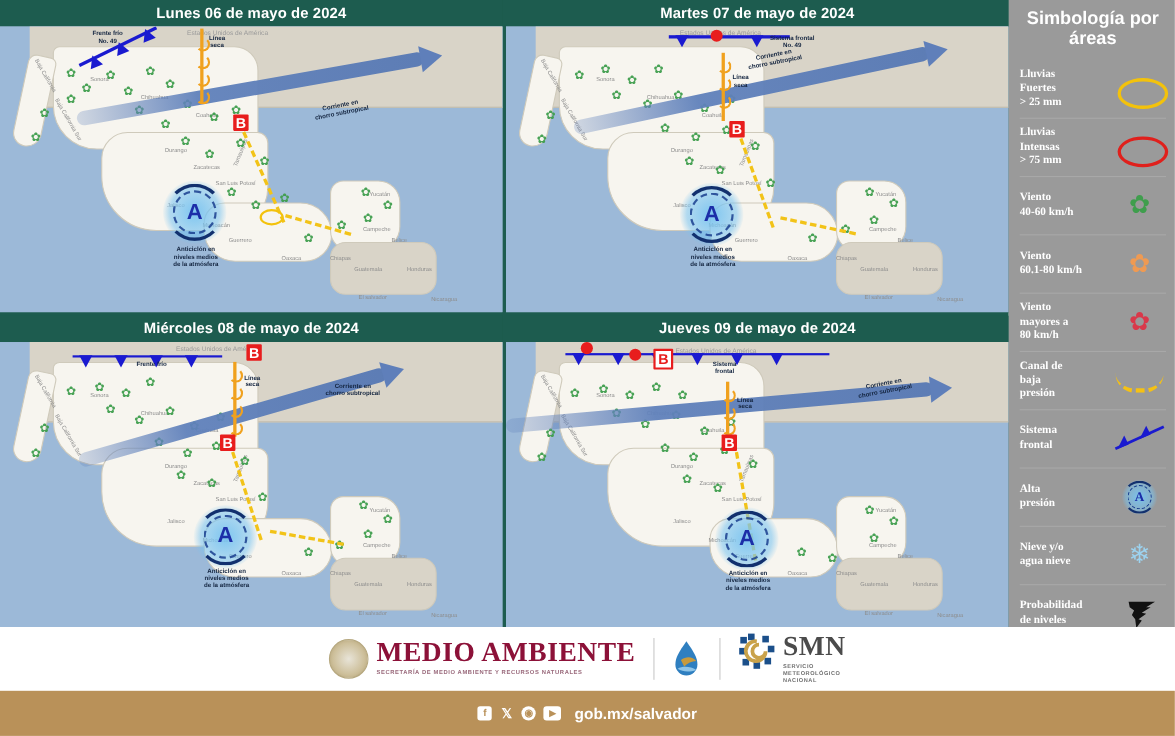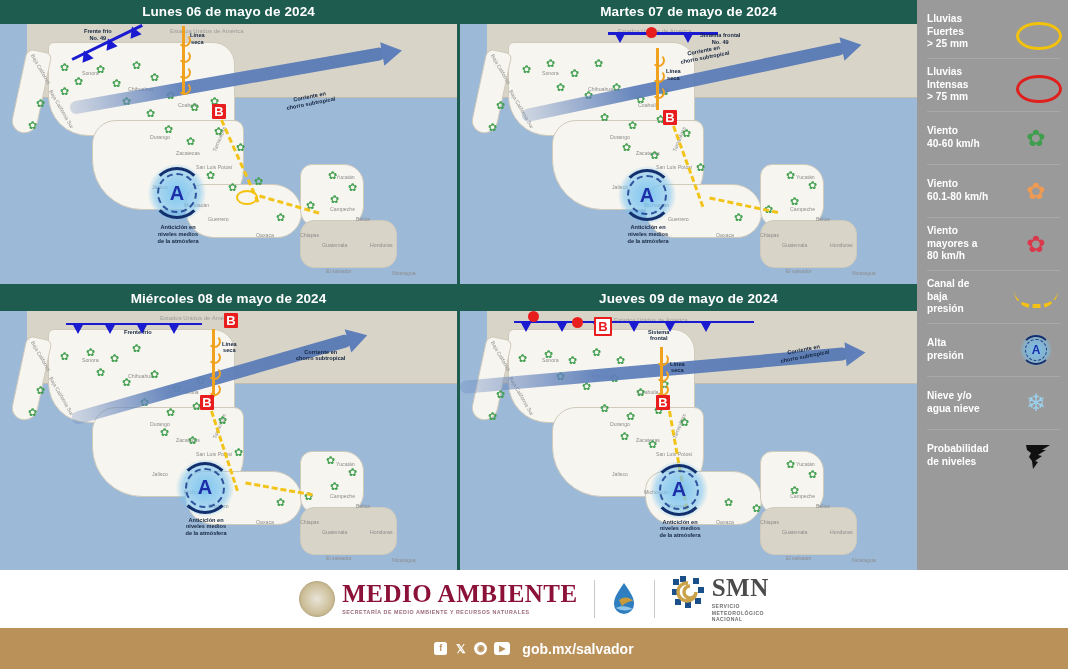--- a/index.html
+++ b/index.html
@@ -66,21 +66,21 @@
 
   
   .windico{position:absolute;color:#3f9e4d;font-size:11px;line-height:1;opacity:.95;}
 
   
   .legend{position:absolute;left:917px;top:0;width:151px;height:570px;background:#9a9a9a;
           box-sizing:border-box;padding:6px 8px 0 10px;}
   .legend h1{margin:2px 0 10px 0;color:#fff;font-size:16.5px;font-weight:bold;
              text-align:center;line-height:1.12;}
   .legrow{display:flex;align-items:center;justify-content:space-between;gap:4px;
-          min-height:46px;border-bottom:1px solid #a8a8a8;padding:3px 0;}
+          min-height:46px;border-bottom:1px solid #a8a8a8;padding:3px 0;font-family:Liberation Serif, serif;}
   .legrow:last-child{border-bottom:none;}
   .legtext{color:#ffffff;font-size:10.2px;font-weight:bold;line-height:1.24;white-space:pre-line;}
   .legico{width:48px;height:34px;position:relative;flex:0 0 48px;}
 
   .ell{position:absolute;left:4px;top:7px;width:40px;height:22px;border-radius:50%;
        border:3.5px solid #f3c20c;}
   .ell.red{border-color:#e0201c;}
   .swirl{position:absolute;inset:0;display:flex;align-items:center;justify-content:center;
          font-size:23px;line-height:1;}
   .canal{position:absolute;left:2px;top:10px;width:44px;height:14px;
@@ -511,20 +511,22 @@
           <div class="A">A</div>
         </div>
         <div class="ann" style="left:180px;top:208px;width:80px;">Anticiclón en
 niveles medios
 de la atmósfera</div>
       </div>
     </div>
   </div>
 
   <aside class="legend">
+    <h1>Simbología
+por áreas</h1>
 
     <div class="legrow">
       <div class="legtext">Lluvias
 Fuertes
 &gt; 25 mm</div>
       <div class="legico">
           <div class="ell"></div>
         </div>
     </div>
 
@@ -564,20 +566,31 @@
 
     <div class="legrow">
       <div class="legtext">Canal de
 baja
 presión</div>
       <div class="legico">
           <div class="canal"></div>
         </div>
     </div>
 
+    <div class="legrow">
+      <div class="legtext">Sistema
+frontal</div>
+      <div class="legico">
+        <svg class="sist" viewBox="0 0 48 34">
+          <path d="M2 26 L46 6" stroke="#1a1ad0" stroke-width="2.5" fill="none"></path>
+          <polygon points="4,26 14,22 10,14" fill="#1a1ad0"></polygon>
+          <polygon points="24,17 34,13 30,5" fill="#1a1ad0"></polygon>
+        </svg>
+      </div>
+    </div>
 
     <div class="legrow">
       <div class="legtext">Alta
 presión</div>
       <div class="legico">
         <div class="legA">
             <div class="r2"></div>
             <div class="r1"></div>
             <div class="t">A</div>
           </div>

